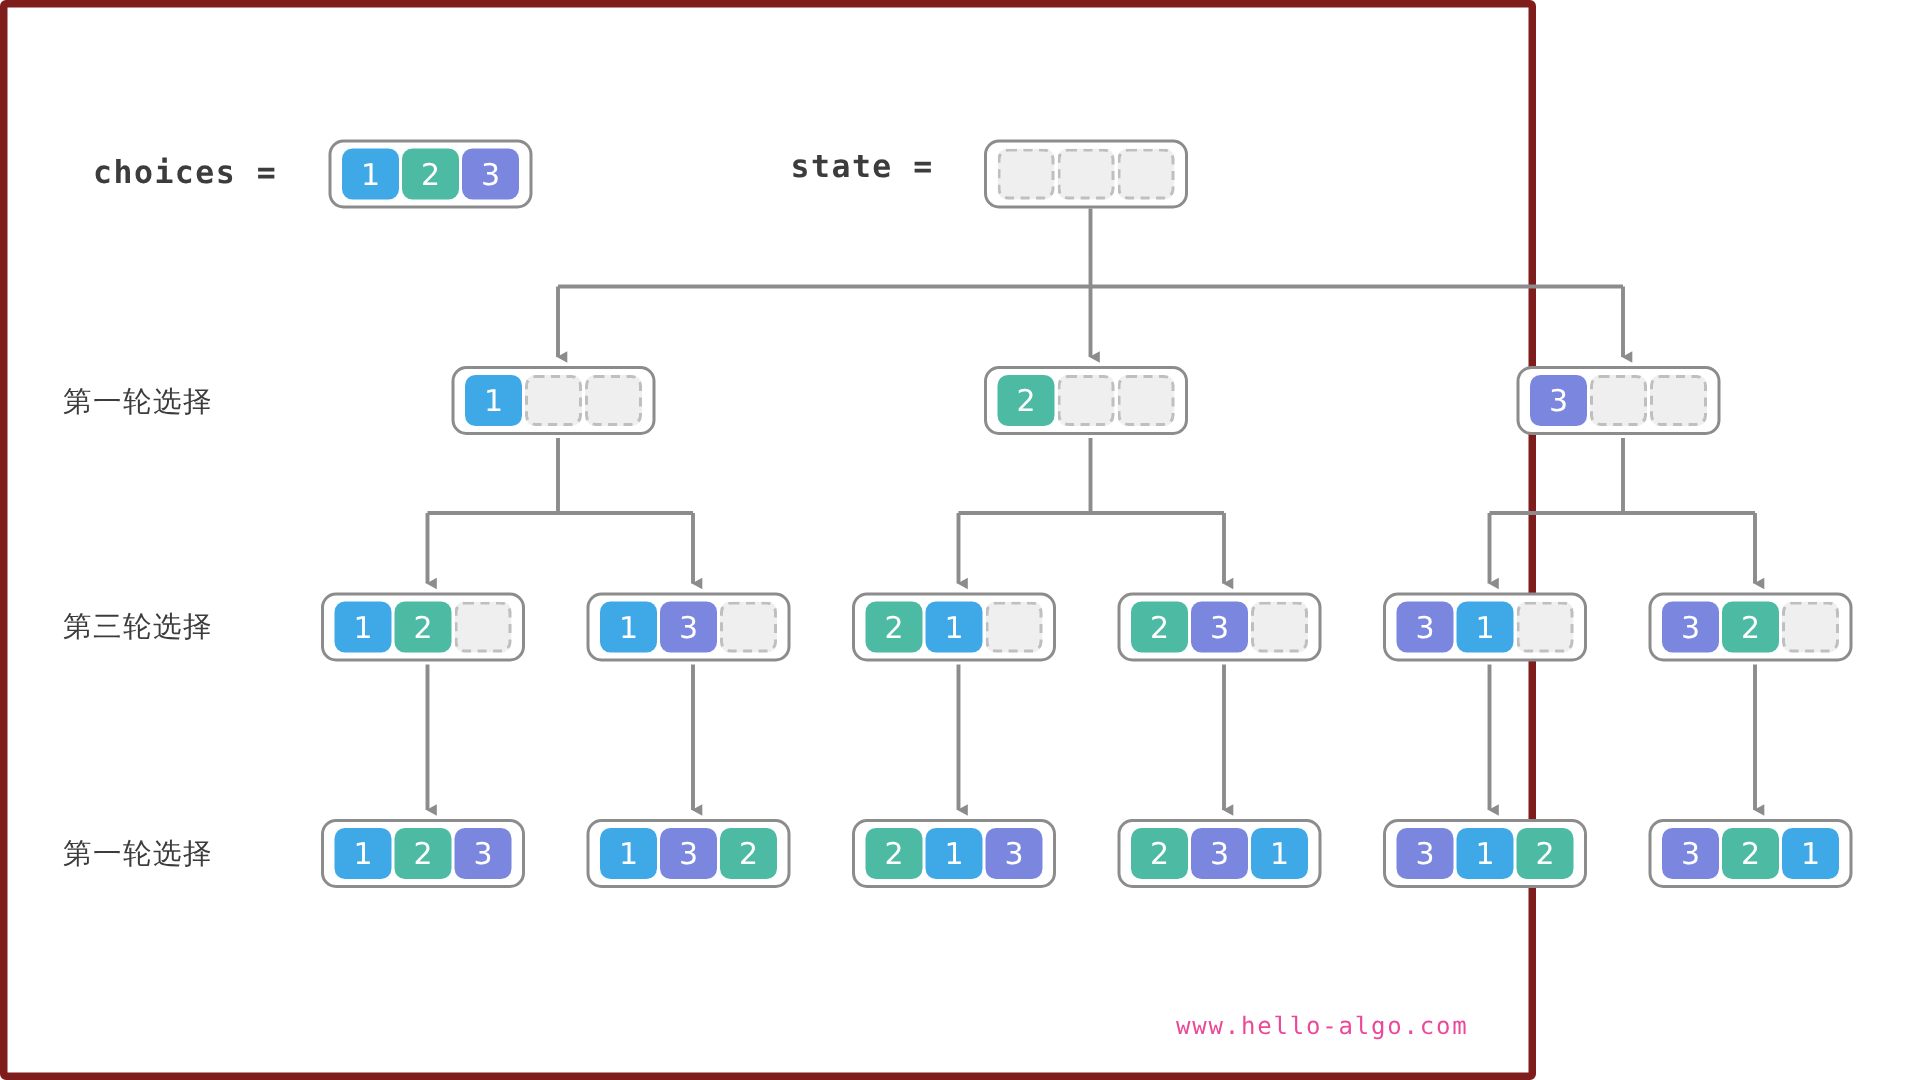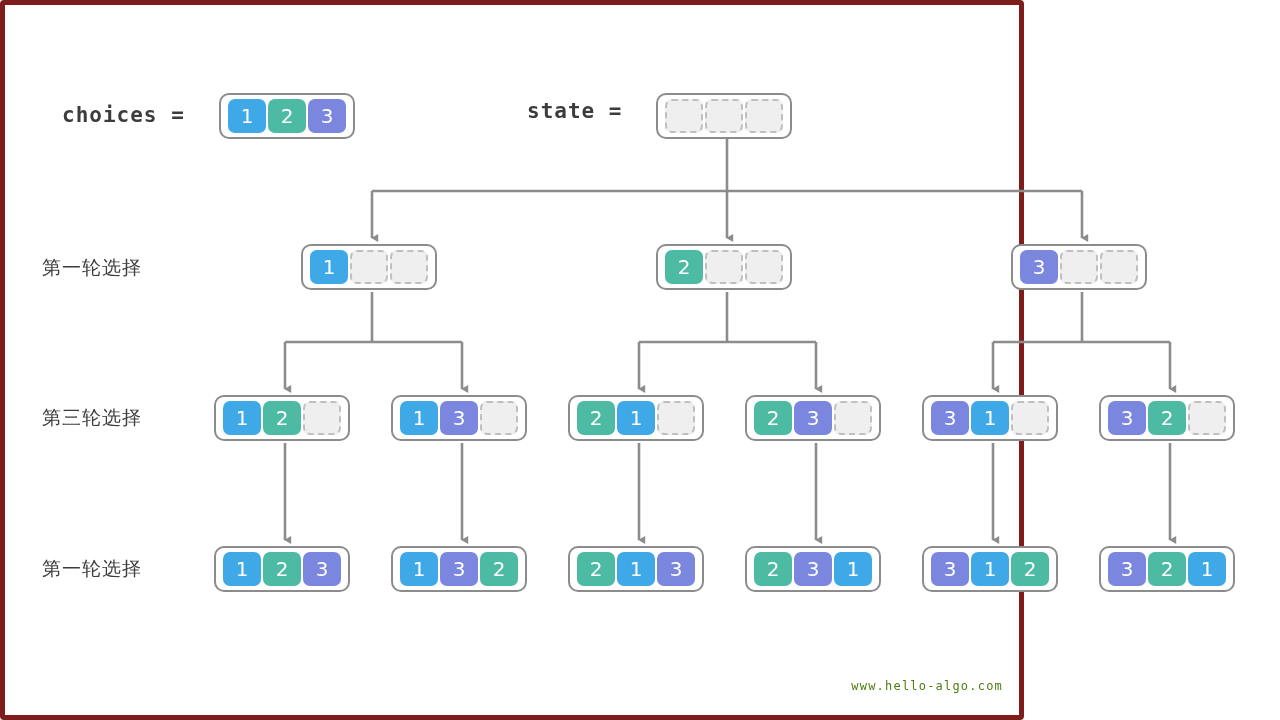--- a/index.html
+++ b/index.html
@@ -84,25 +84,25 @@
     color: transparent;
   }
 
   .cell.v1 { background: #3FA9E8; }
   .cell.v2 { background: #4DBAA4; }
   .cell.v3 { background: #7B86DF; }
 
   
   #watermark {
     position: absolute;
-    right: 16px;
+    right: 40px;
     bottom: 22px;
     font-family: "DejaVu Sans Mono", "Liberation Mono", monospace;
-    font-size: 12px;
-    color: #4d7c0f;
+    font-size: 16px;
+    color: #ec4899;
     letter-spacing: 1.2px;
   }
 </style>
 </head>
 <body>
 
 <div id="canvas">
 
   <svg id="connectors" viewBox="0 0 1280 720" xmlns="http://www.w3.org/2000/svg">
     <defs>

